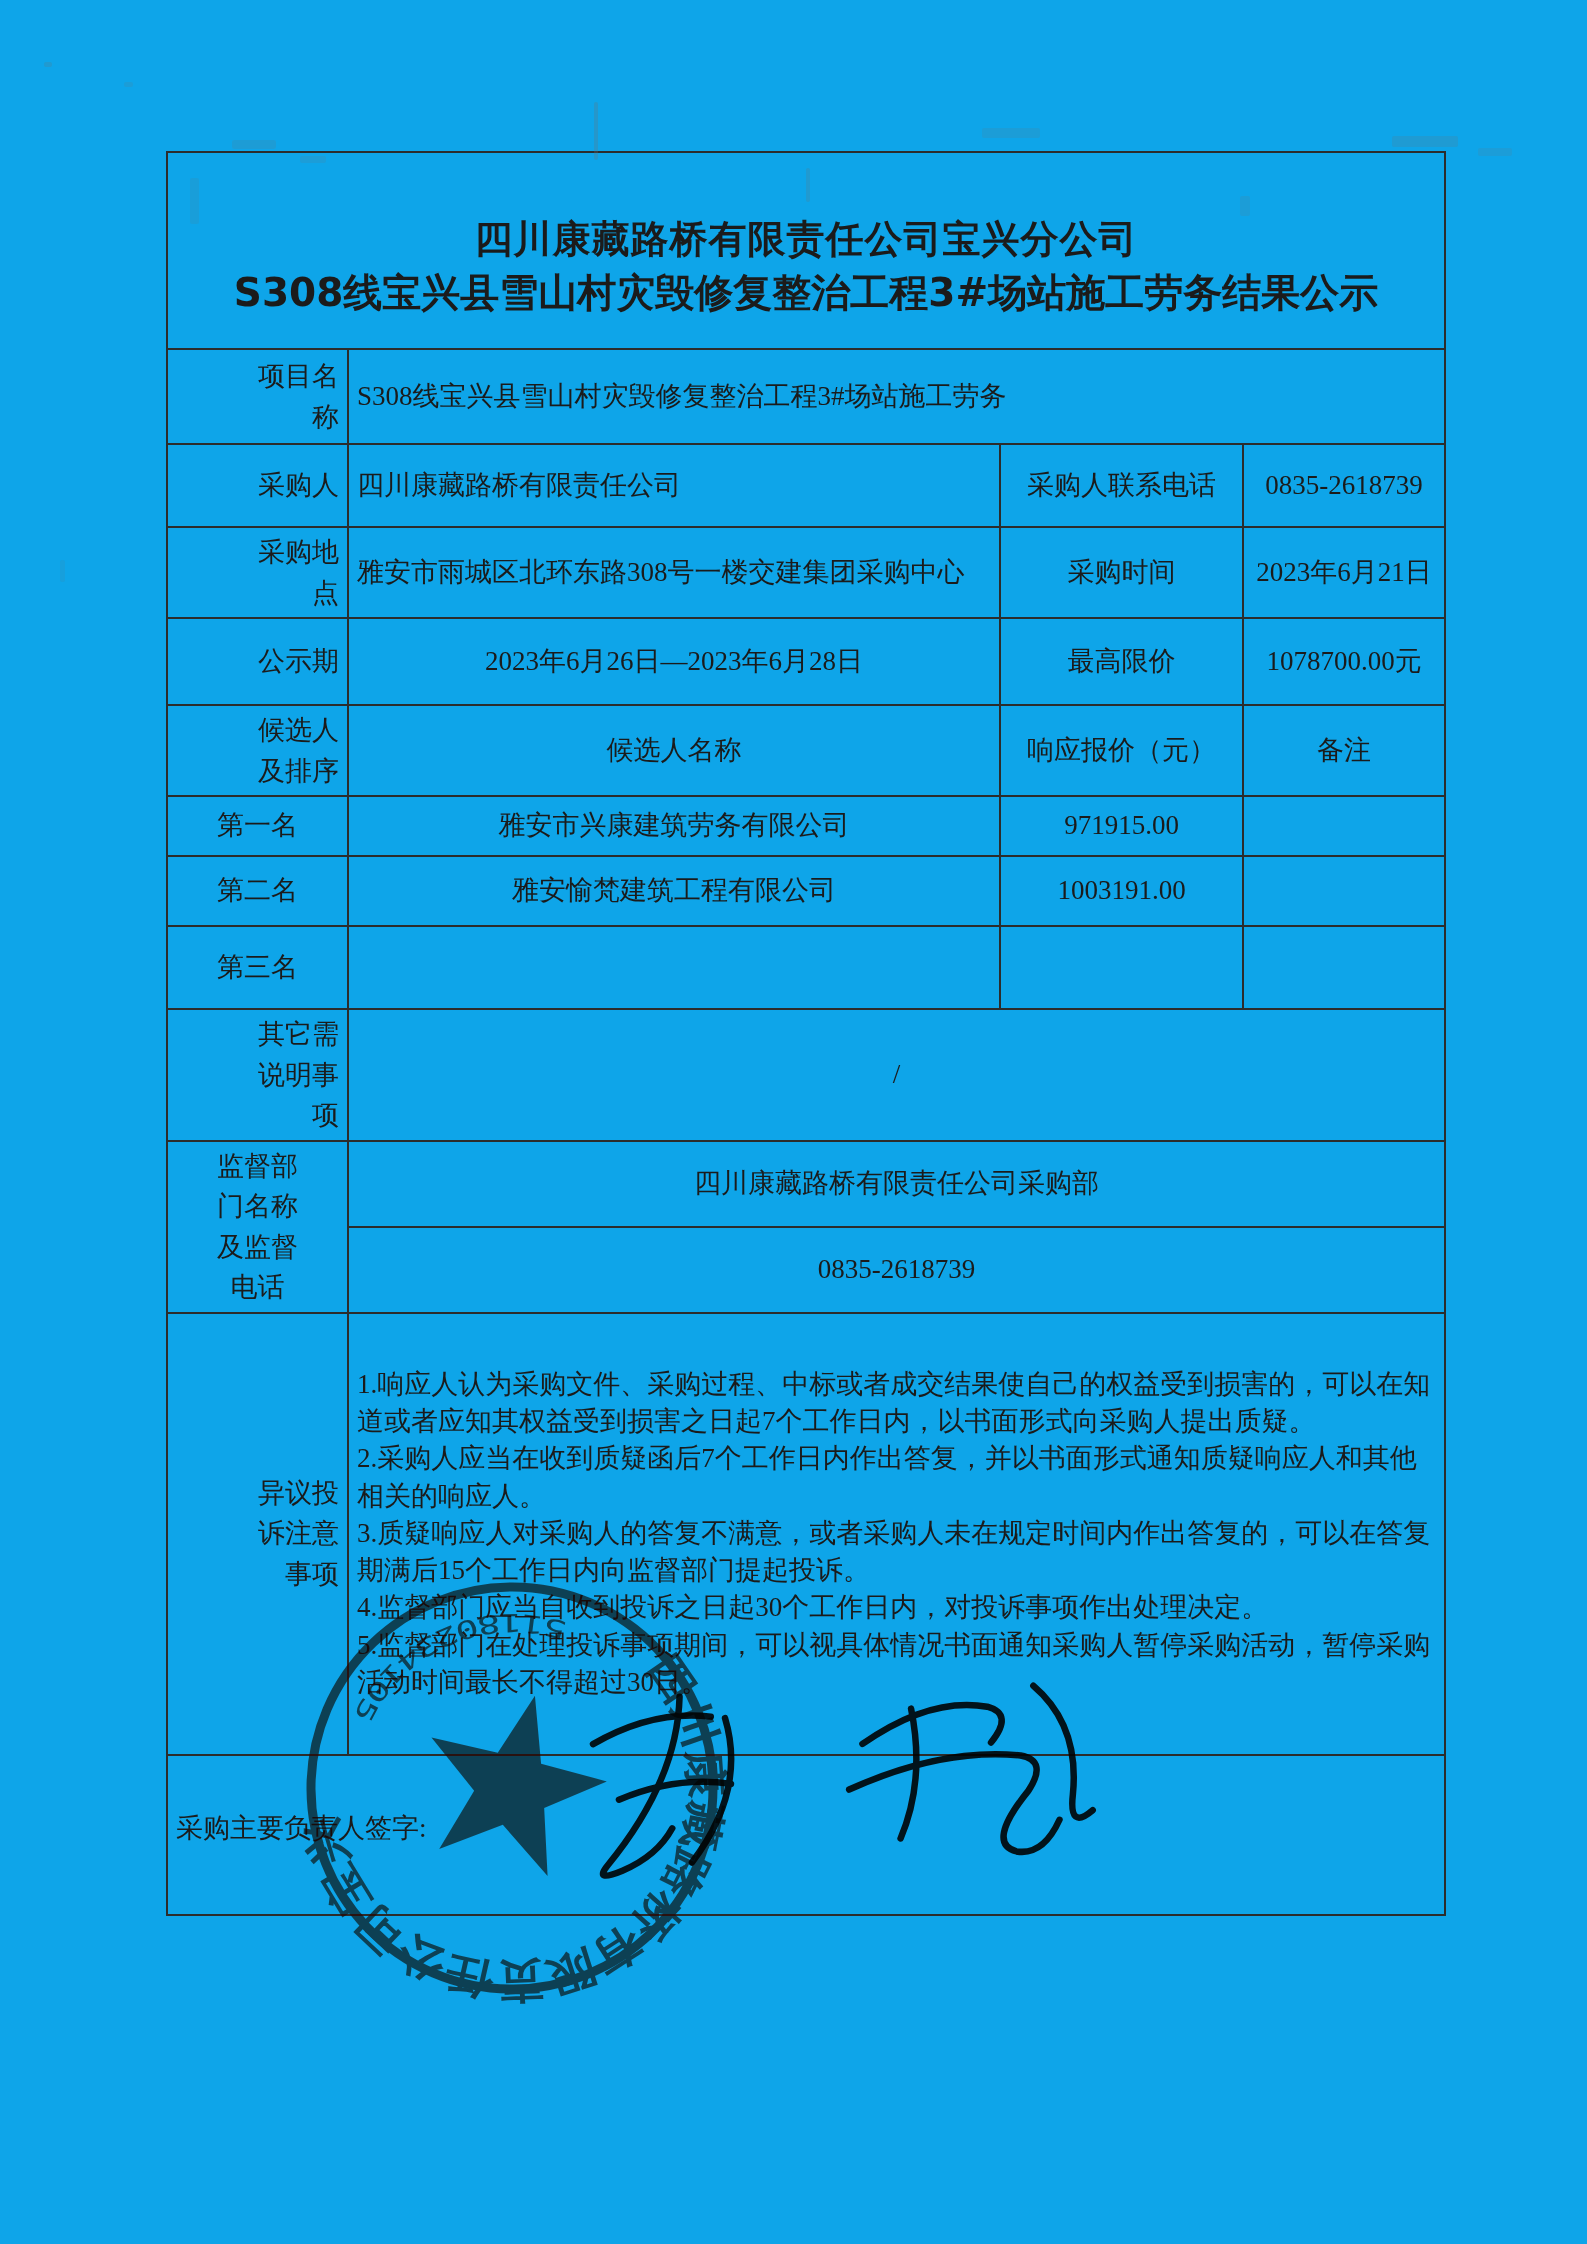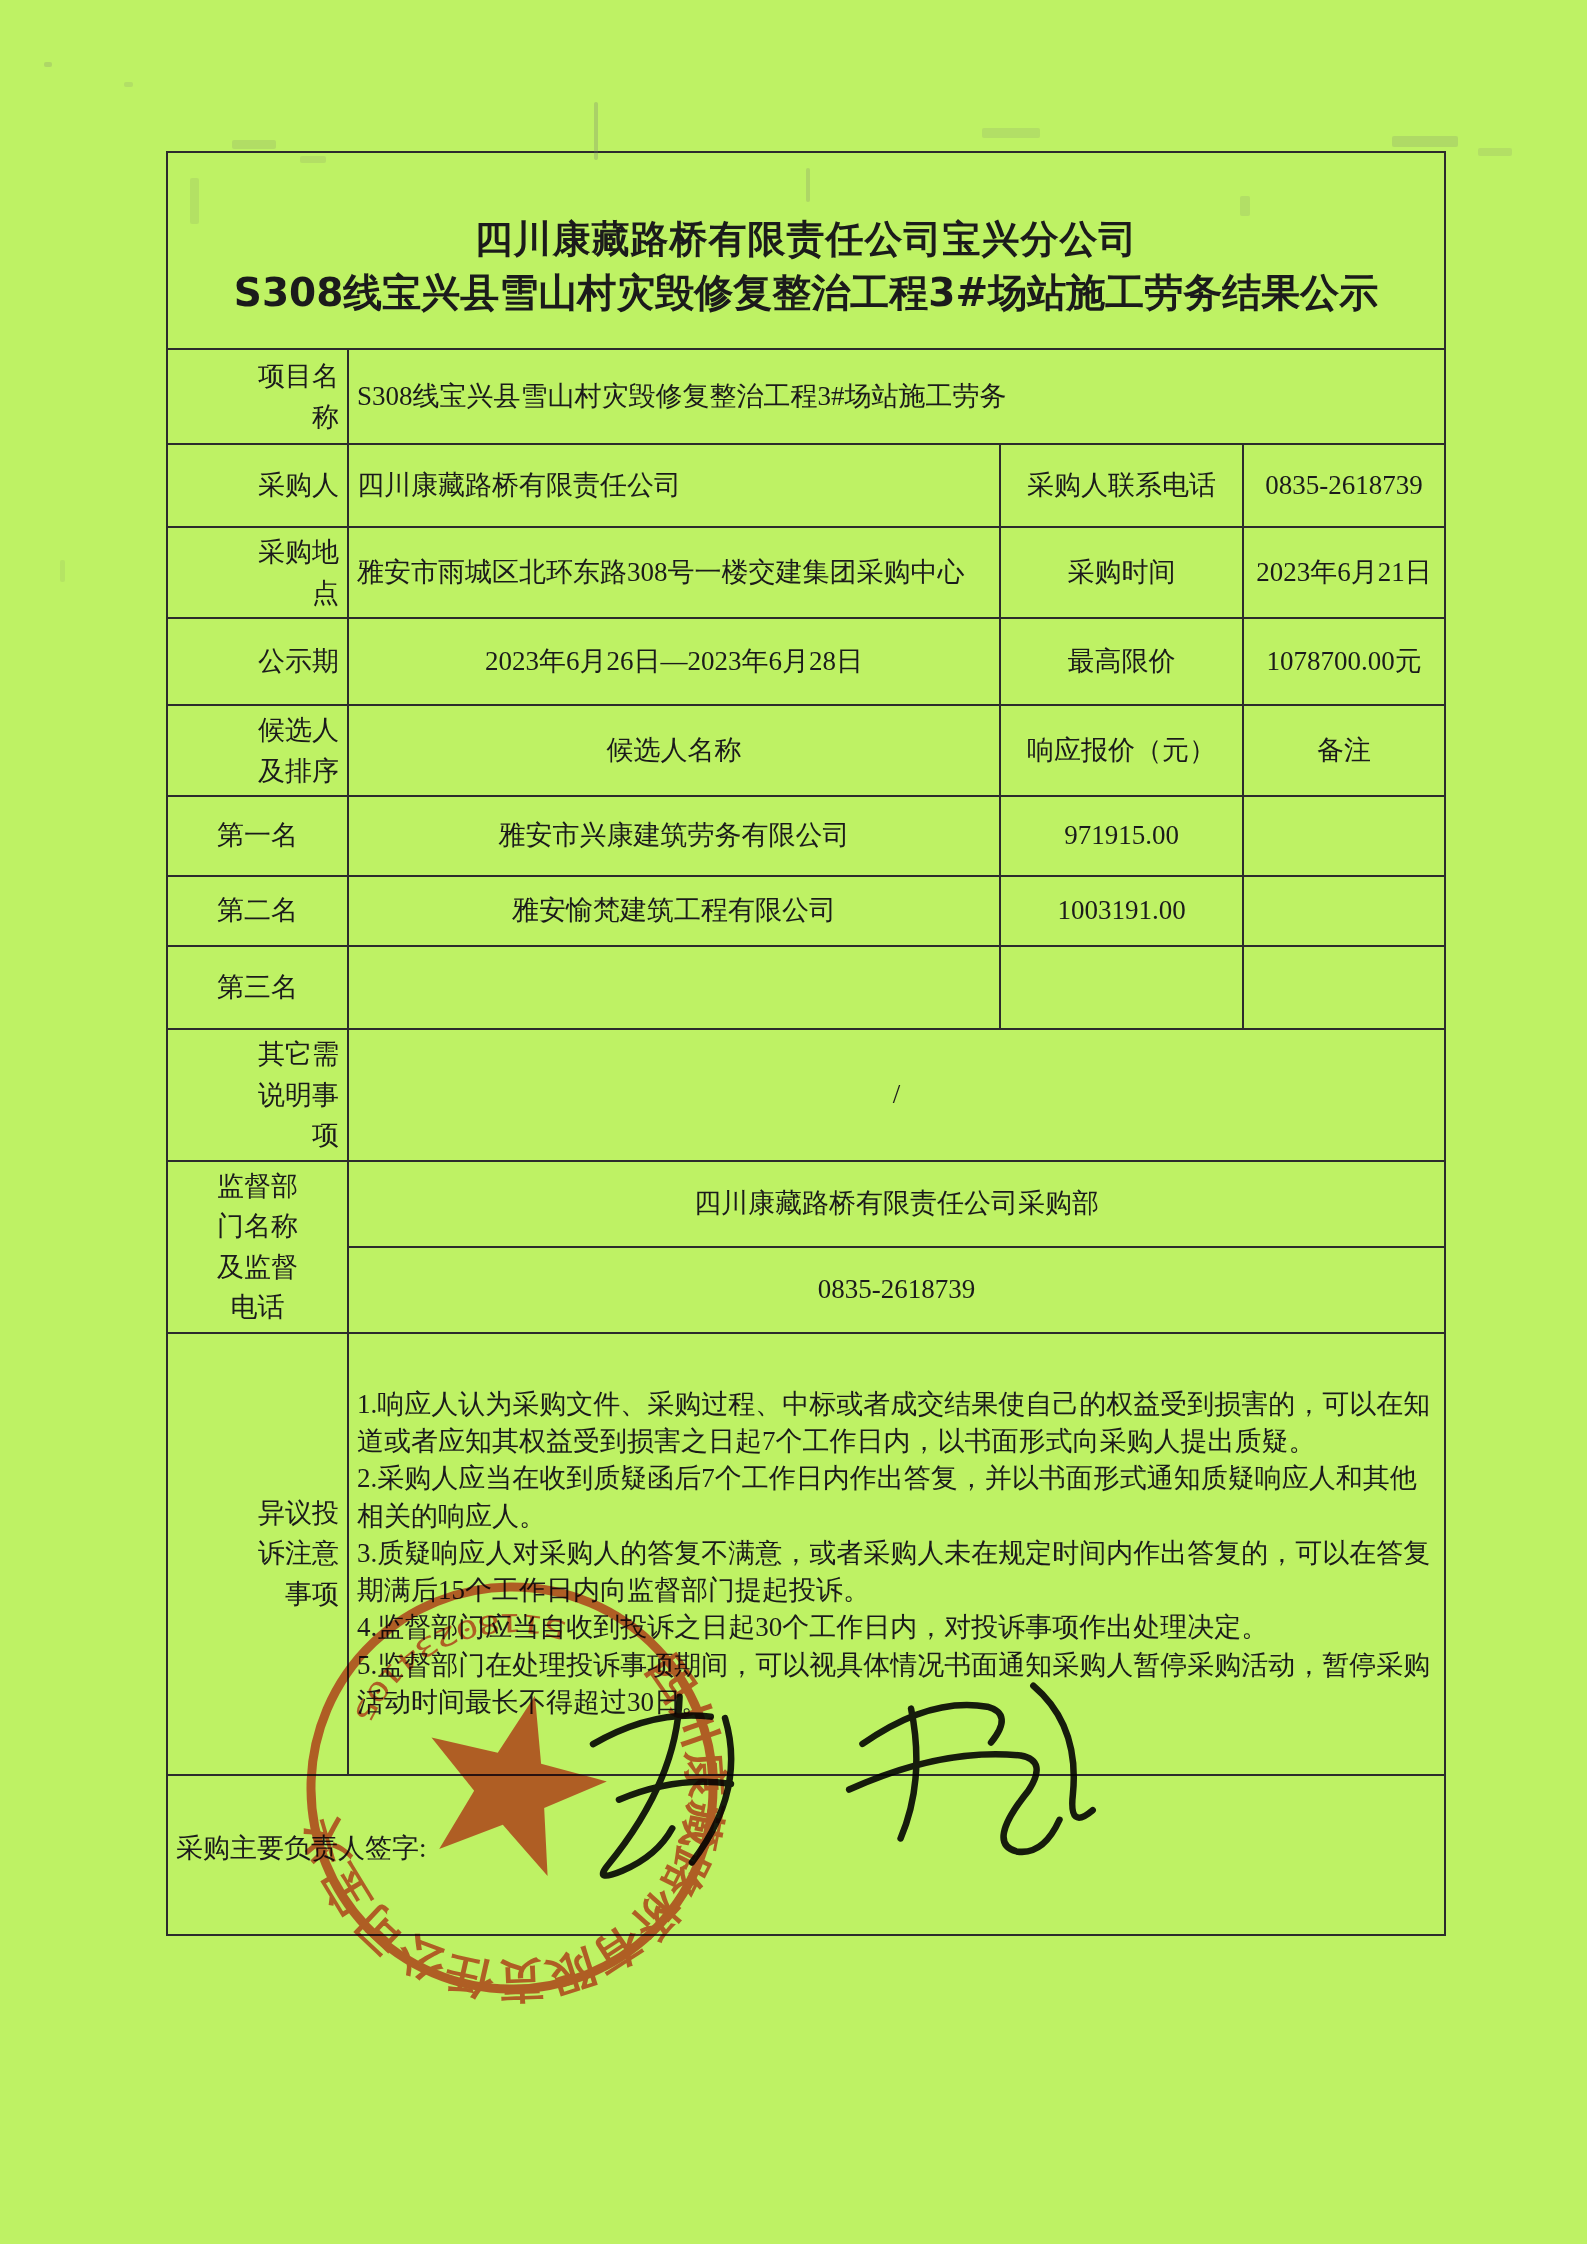--- a/index.html
+++ b/index.html
@@ -1,20 +1,20 @@
 <!DOCTYPE html>
 <html><head>
 <meta charset="utf-8">
 <style>
   html,body{margin:0;padding:0;background:#9a9a9a;}
   .page{
     position:relative;
     width:1587px;height:2244px;
     margin:0 auto;
-    background:#bef264;
+    background:#0ea5e9;
     overflow:hidden;
     font-family:"Liberation Serif", serif;
     color:#1b1b1b;
   }
   
   .title-block{ text-align:center; padding-top:34px; }
   .title-line1{
     font-family:"DejaVu Sans", sans-serif;
     font-weight:700; font-size:38px; letter-spacing:1px; line-height:1.35;
   }
@@ -43,21 +43,21 @@
   .objection-cell .oi{ line-height:1.38; }
   .sign-cell{ text-align:left; padding-left:10px; font-size:28px; }
   .sign-cell .sign-text{ position:relative; top:-6px; }
   
   tr.rt   { height:197px; }
   tr.r1   { height:95px;  }
   tr.r2   { height:83px;  }
   tr.r3   { height:88px;margin-top:40px;  }
   tr.r4   { height:87px;  }
   tr.r5   { height:83px;  }
-  tr.r6   { height:80px;  }
+  tr.r6   { height:60px;  }
   tr.r7   { height:70px;  }
   tr.r8   { height:83px;  }
   tr.r9   { height:100px; }
   tr.r10a { height:66px;  }
   tr.r10b { height:66px;  }
   tr.r11  { height:442px; }
   tr.r12  { height:160px; }
   
   .stamp-svg{
     position:absolute; left:282px; top:1556px;

